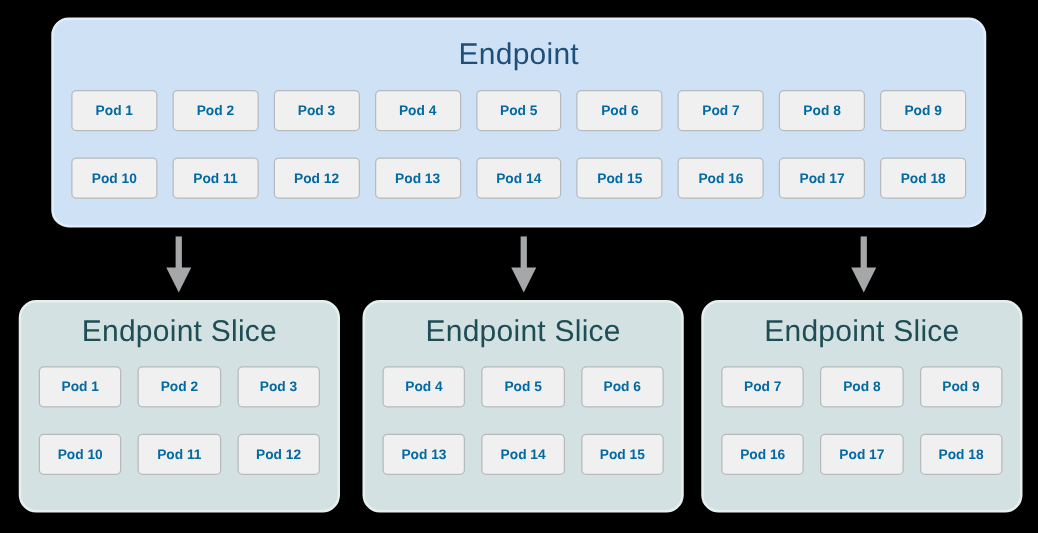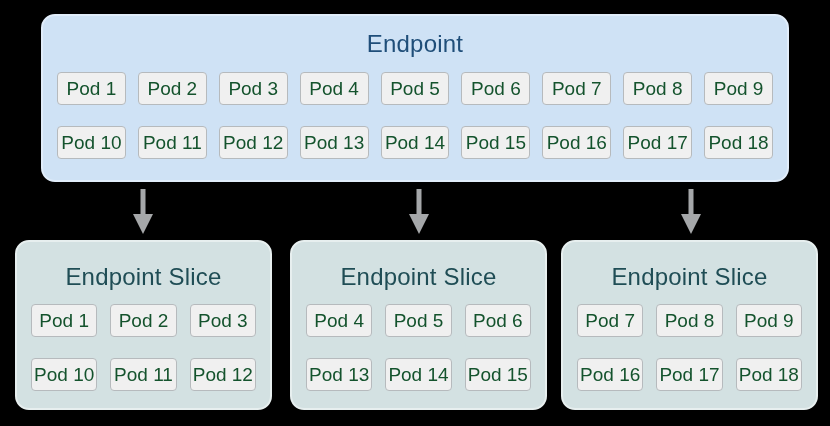--- a/index.html
+++ b/index.html
@@ -21,29 +21,29 @@
     gap:21px 12px; margin-top:14px; padding:0 2px;
   }
   .pods-grid-3 {
     display:grid; grid-template-columns:repeat(3, 1fr);
     gap:21px 13px; margin-top:13px; padding:0 2px;
   }
   .pod {
     box-sizing:border-box; height:33px; background:#f0f0f0;
     border:1px solid #b6babd; border-radius:4px;
     display:flex; align-items:center; justify-content:center;
-    font-size:19px; color:#14532d; white-space:nowrap;
+    font-size:11px; color:#0369a1; white-space:nowrap;font-weight:bold;
   }
   .flow-arrow { position:absolute; top:189px; width:22px; height:46px; }
   .slice-box {
     box-sizing:border-box; position:absolute; top:240px;
     width:257px; height:170px; background:#d3e1e2;
     border:2px solid #e7efef; border-radius:14px; padding:8px 12px;
   }
-  .slice-box .box-title { color:#1f4d55; margin-top:13px; }
+  .slice-box .box-title { color:#1f4d55; margin-top:2px; }
   .slice-1 { left:15px; }
   .slice-2 { left:290px; }
   .slice-3 { left:561px; }
   .arrow-1 { left:132px; }
   .arrow-2 { left:408px; }
   .arrow-3 { left:680px; }
 </style>
 </head>
 <body>
 

